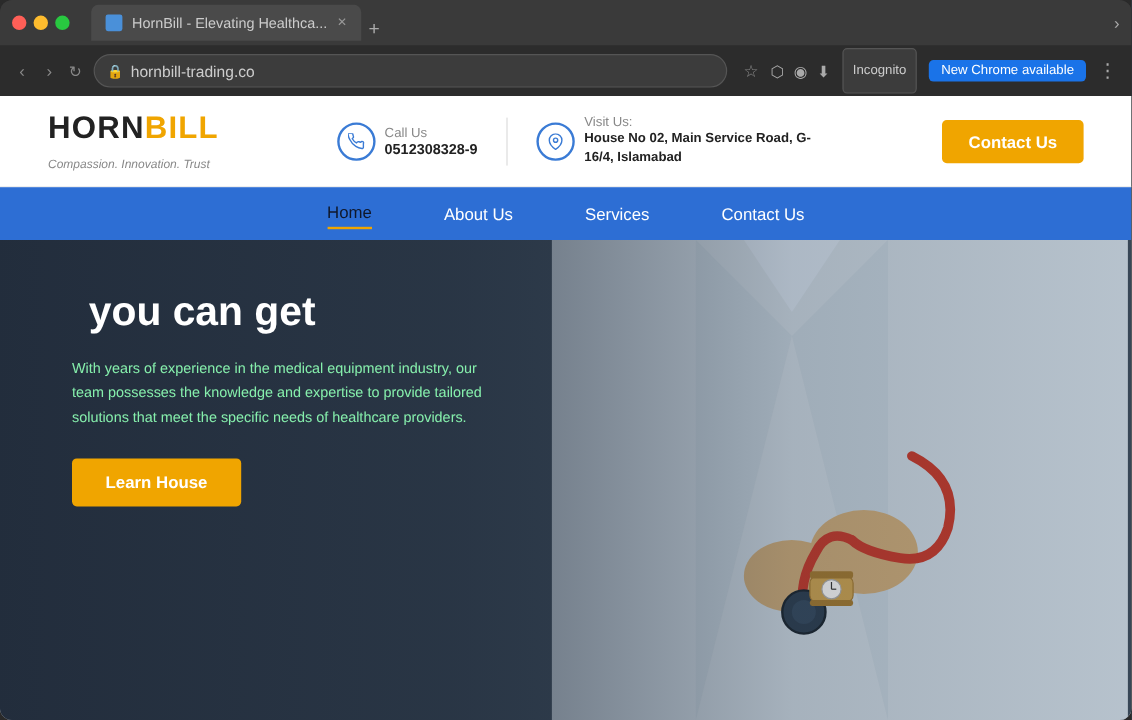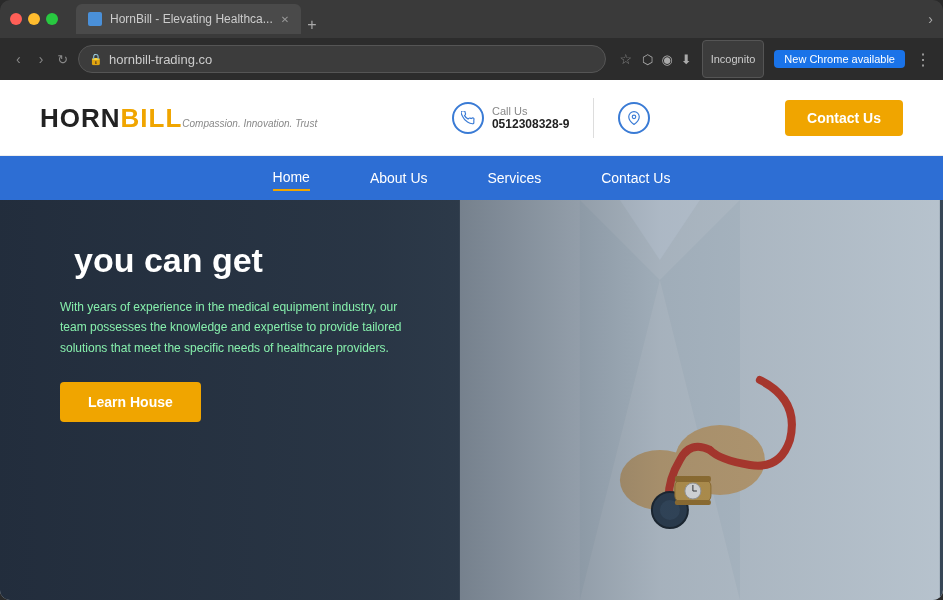--- a/index.html
+++ b/index.html
@@ -110,21 +110,21 @@
     .site-header {
       background: white;
       padding: 12px 40px;
       display: flex;
       align-items: center;
       justify-content: space-between;
       border-bottom: 1px solid #eee;
       height: 76px;
     }
 
-    .logo-area { display: flex; flex-direction: row; }
+    .logo-area { display: flex; flex-direction: column; }
     .logo-text {
       font-size: 26px;
       font-weight: 900;
       letter-spacing: 1px;
       line-height: 1;
     }
     .logo-horn { color: #222; }
     .logo-bill { color: #f0a500; }
     .logo-tagline { font-size: 10px; color: #888; font-style: italic; margin-top: 13px; }
 
@@ -160,21 +160,21 @@
       justify-content: center;
       gap: 60px;
     }
     .nav-link {
       color: #ffffff;
       font-size: 14px;
       text-decoration: none;
       cursor: pointer;
       padding: 4px 0;
     }
-    .nav-link.active { color: #ffffff; border-bottom: 2px solid #f0a500; }
+    .nav-link.active { color: #0f172a; border-bottom: 2px solid #f0a500; }
 
     
     .hero {
       position: relative;
       height: calc(600px - 38px - 42px - 76px - 44px);
       overflow: hidden;
       background: #3a4a5a;
     }
 
     
@@ -312,20 +312,24 @@
 
         <div class="contact-divider"></div>
 
         <div class="contact-item">
           <div class="contact-icon-circle">
             <svg width="14" height="14" viewBox="0 0 24 24" fill="none" stroke="#3a7bd5" stroke-width="2">
               <path d="M21 10c0 7-9 13-9 13s-9-6-9-13a9 9 0 0118 0z"></path>
               <circle cx="12" cy="10" r="3"></circle>
             </svg>
           </div>
+          <div>
+            <div class="contact-label">Visit Us:</div>
+            <div class="contact-value" style="font-size:11px; max-width:200px; line-height:1.4;">House No 02, Main Service Road, G-16/4, Islamabad</div>
+          </div>
         </div>
       </div>
 
       <button class="contact-us-btn">Contact Us</button>
     </div>
 
     <nav class="site-nav">
       <a class="nav-link active">Home</a>
       <a class="nav-link">About Us</a>
       <a class="nav-link">Services</a>

